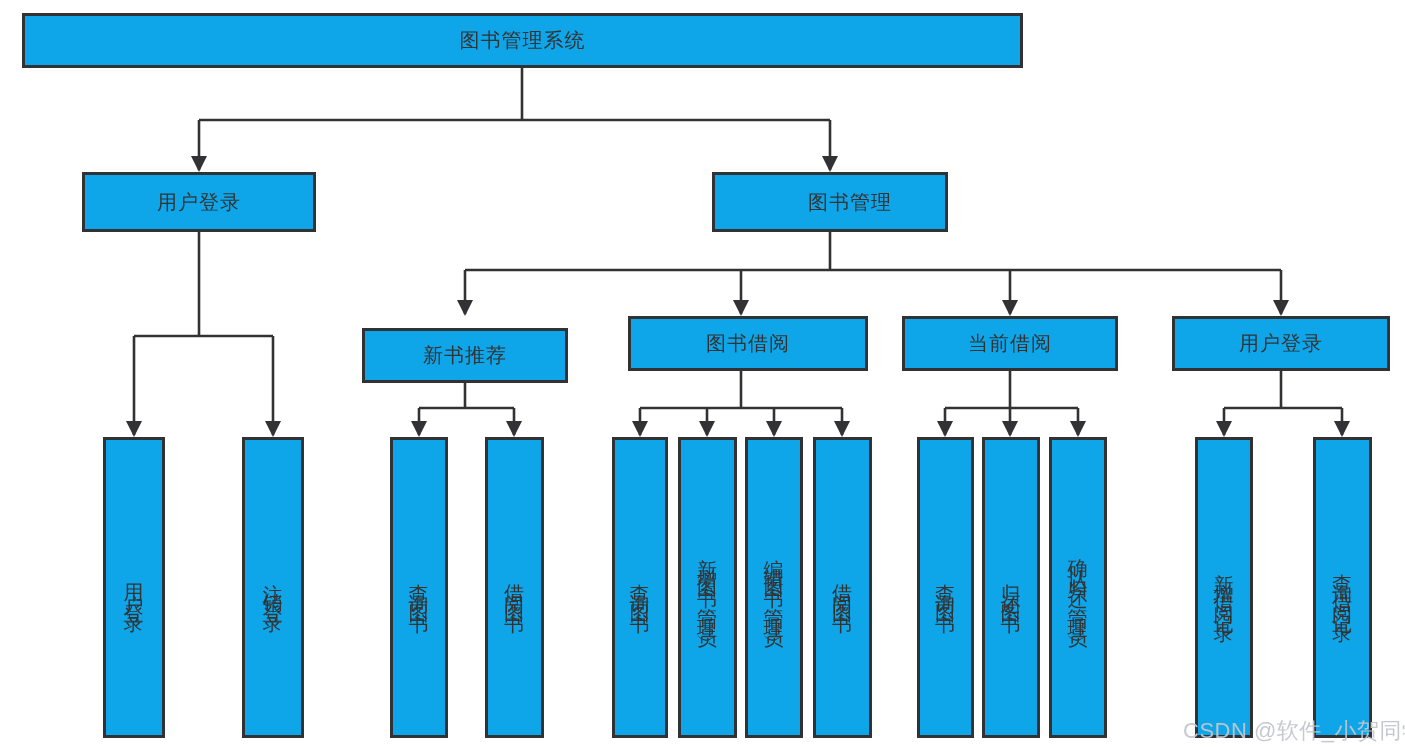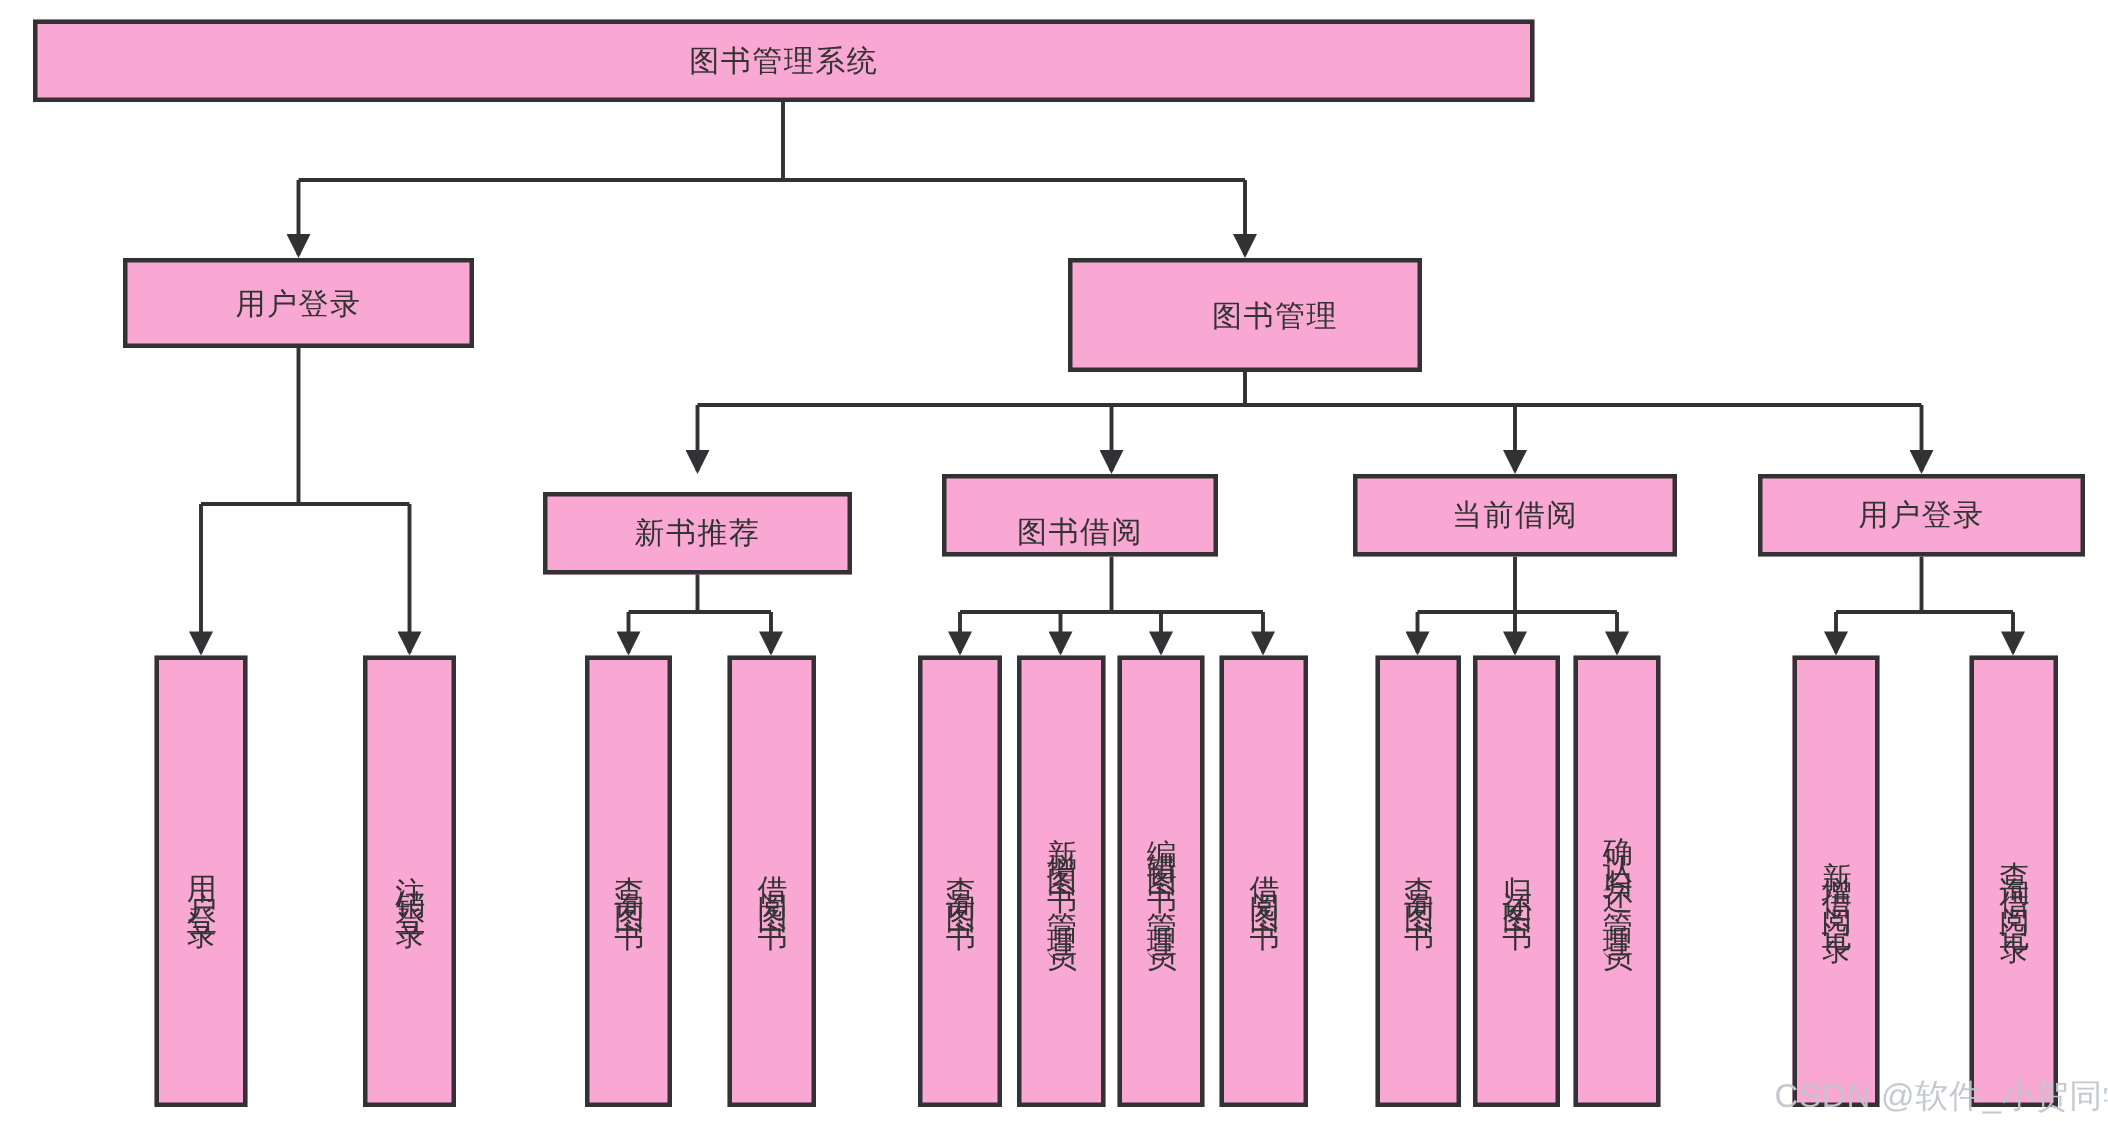--- a/index.html
+++ b/index.html
@@ -17,21 +17,21 @@
   }
   .connectors {
     position: absolute;
     left: 0;
     top: 0;
     pointer-events: none;
   }
   .node {
     position: absolute;
     box-sizing: border-box;
-    background: #f9a8d4;
+    background: #0ea5e9;
     border: 3px solid #323234;
     display: flex;
     align-items: center;
     justify-content: center;
     color: #333333;
   }
   .hnode {
     font-size: 20px;
     letter-spacing: 1px;
   }
@@ -43,23 +43,23 @@
   .vnode .vtext {
     writing-mode: vertical-rl;
     text-orientation: mixed;
     letter-spacing: 10px;
     line-height: 1;
     white-space: nowrap;
   }
   
   .n-root   { left: 22px;  top: 13px;  width: 1001px; height: 55px; }
   .n-login  { left: 82px;  top: 172px; width: 234px;  height: 60px; }
-  .n-mgmt   { left: 712px; top: 172px; width: 236px;  height: 76px; padding-left: 40px; }
+  .n-mgmt   { left: 712px; top: 172px; width: 236px;  height: 60px; padding-left: 40px; }
   .n-newrec { left: 362px; top: 328px; width: 206px;  height: 55px; }
-  .n-borrow { left: 628px; top: 316px; width: 184px;  height: 55px; align-items: flex-end; }
+  .n-borrow { left: 628px; top: 316px; width: 240px;  height: 55px; }
   .n-currnt { left: 902px; top: 316px; width: 216px;  height: 55px; font-family: Liberation Serif, serif; }
   .n-record { left: 1172px;top: 316px; width: 218px;  height: 55px; }
   
   .v-l1 { left: 103px;  width: 62px; }
   .v-l2 { left: 242px;  width: 62px; }
   .v-a1 { left: 390px;  width: 58px; }
   .v-a2 { left: 485px;  width: 59px; }
   .v-b1 { left: 612px;  width: 56px; }
   .v-b2 { left: 678px;  width: 59px; }
   .v-b3 { left: 745px;  width: 58px; }

